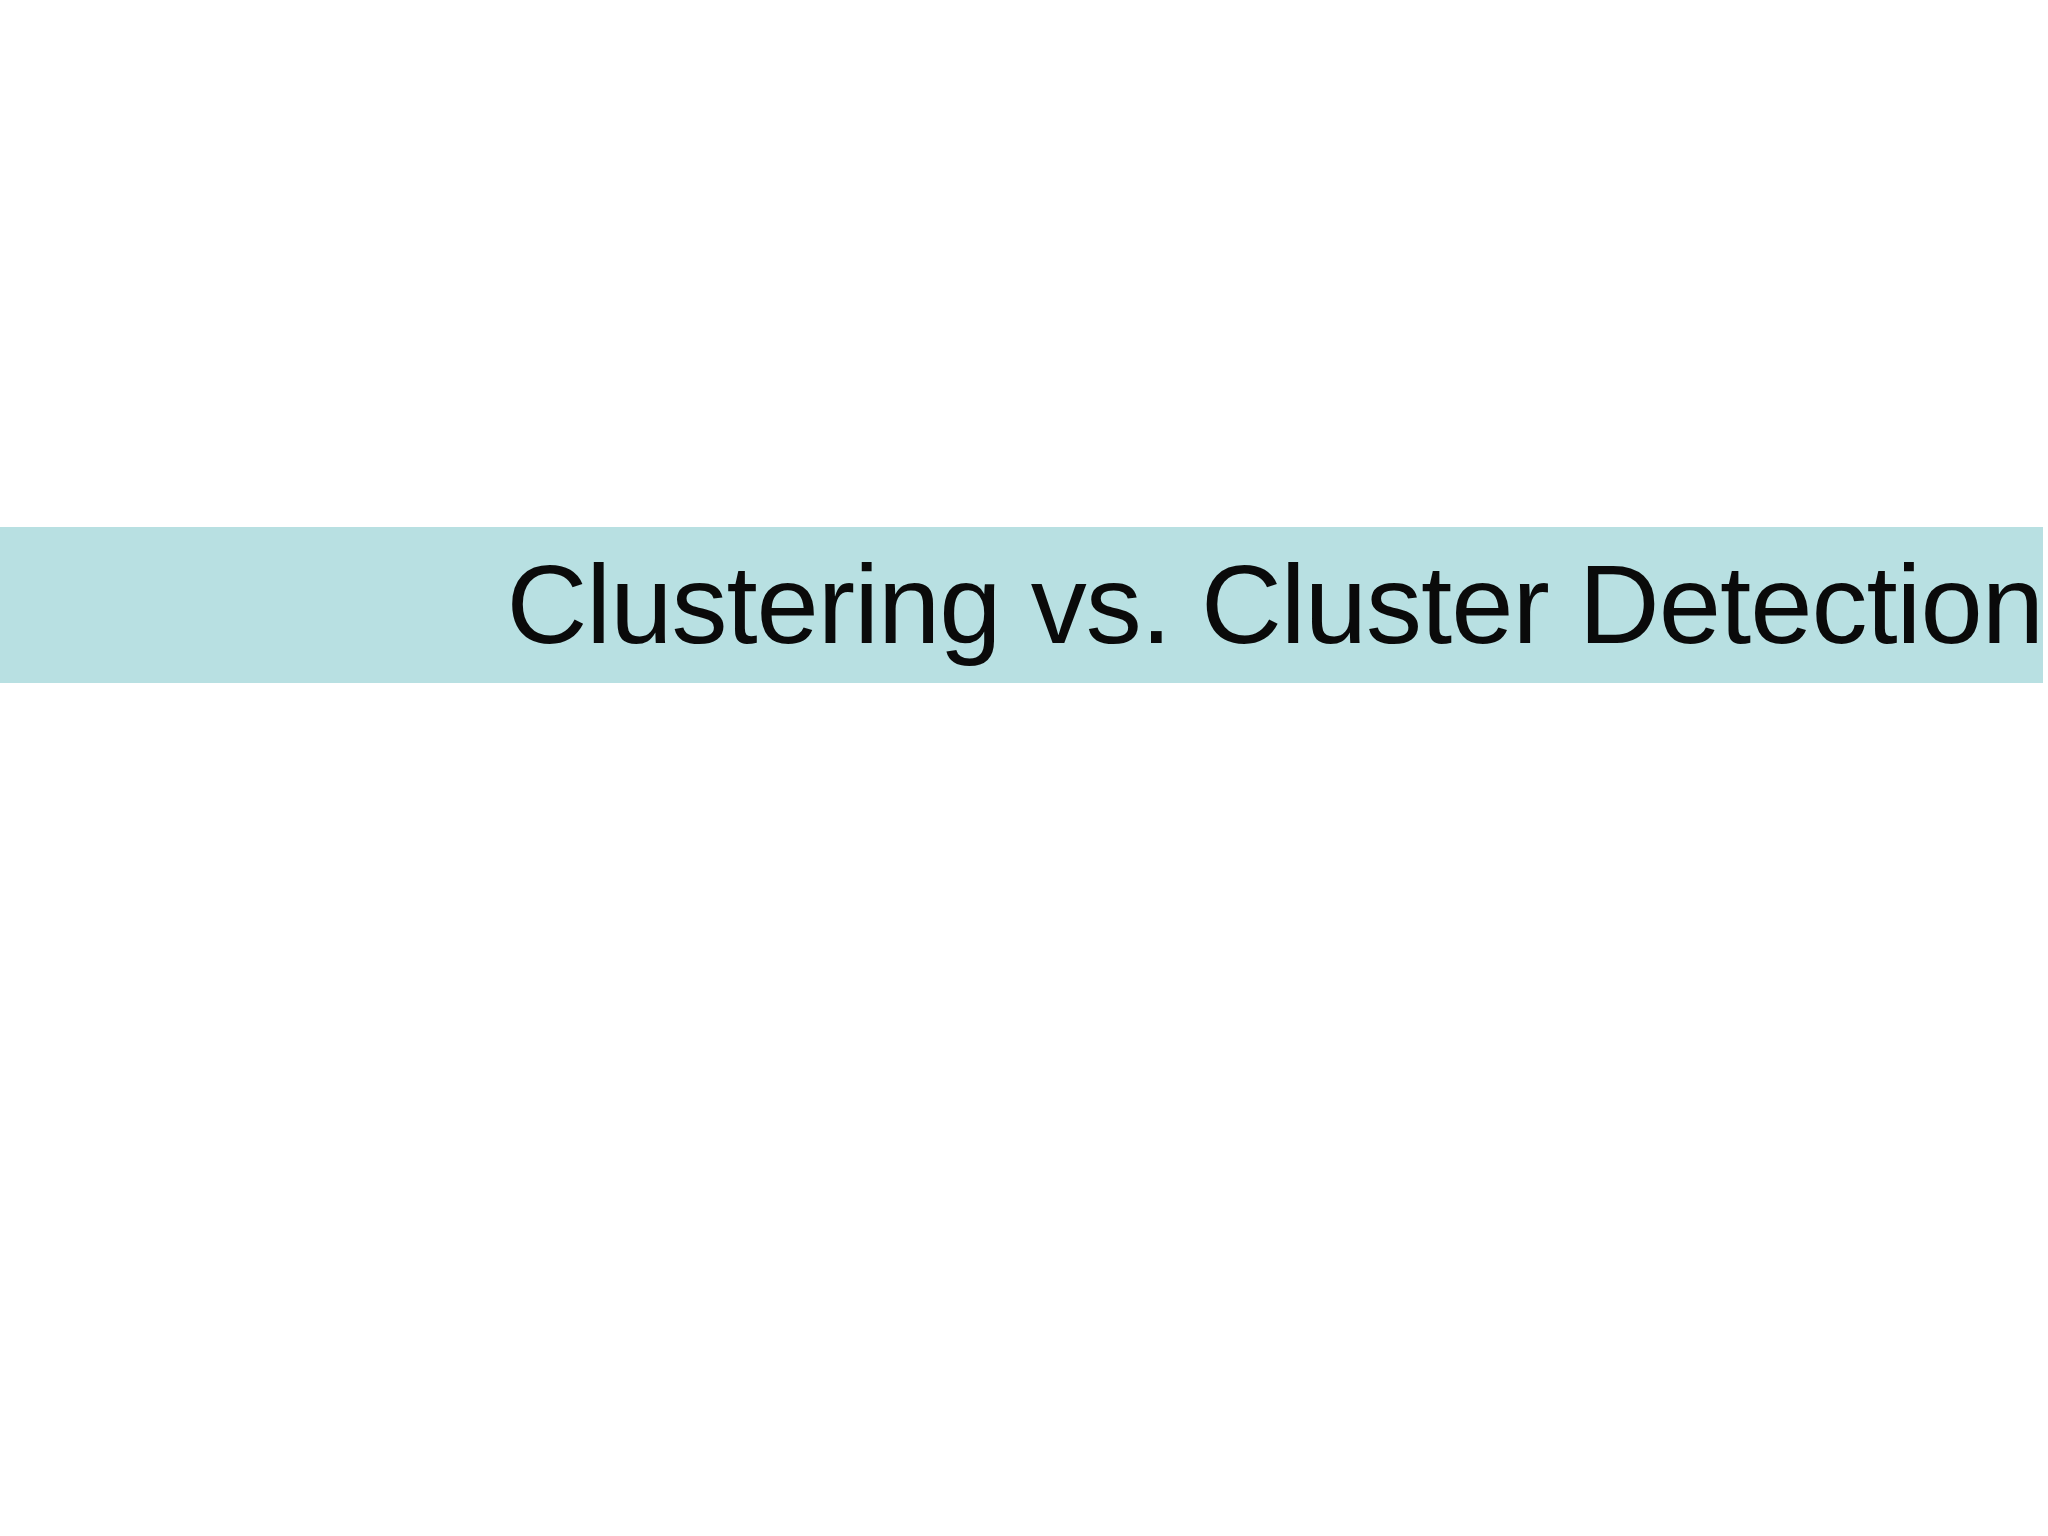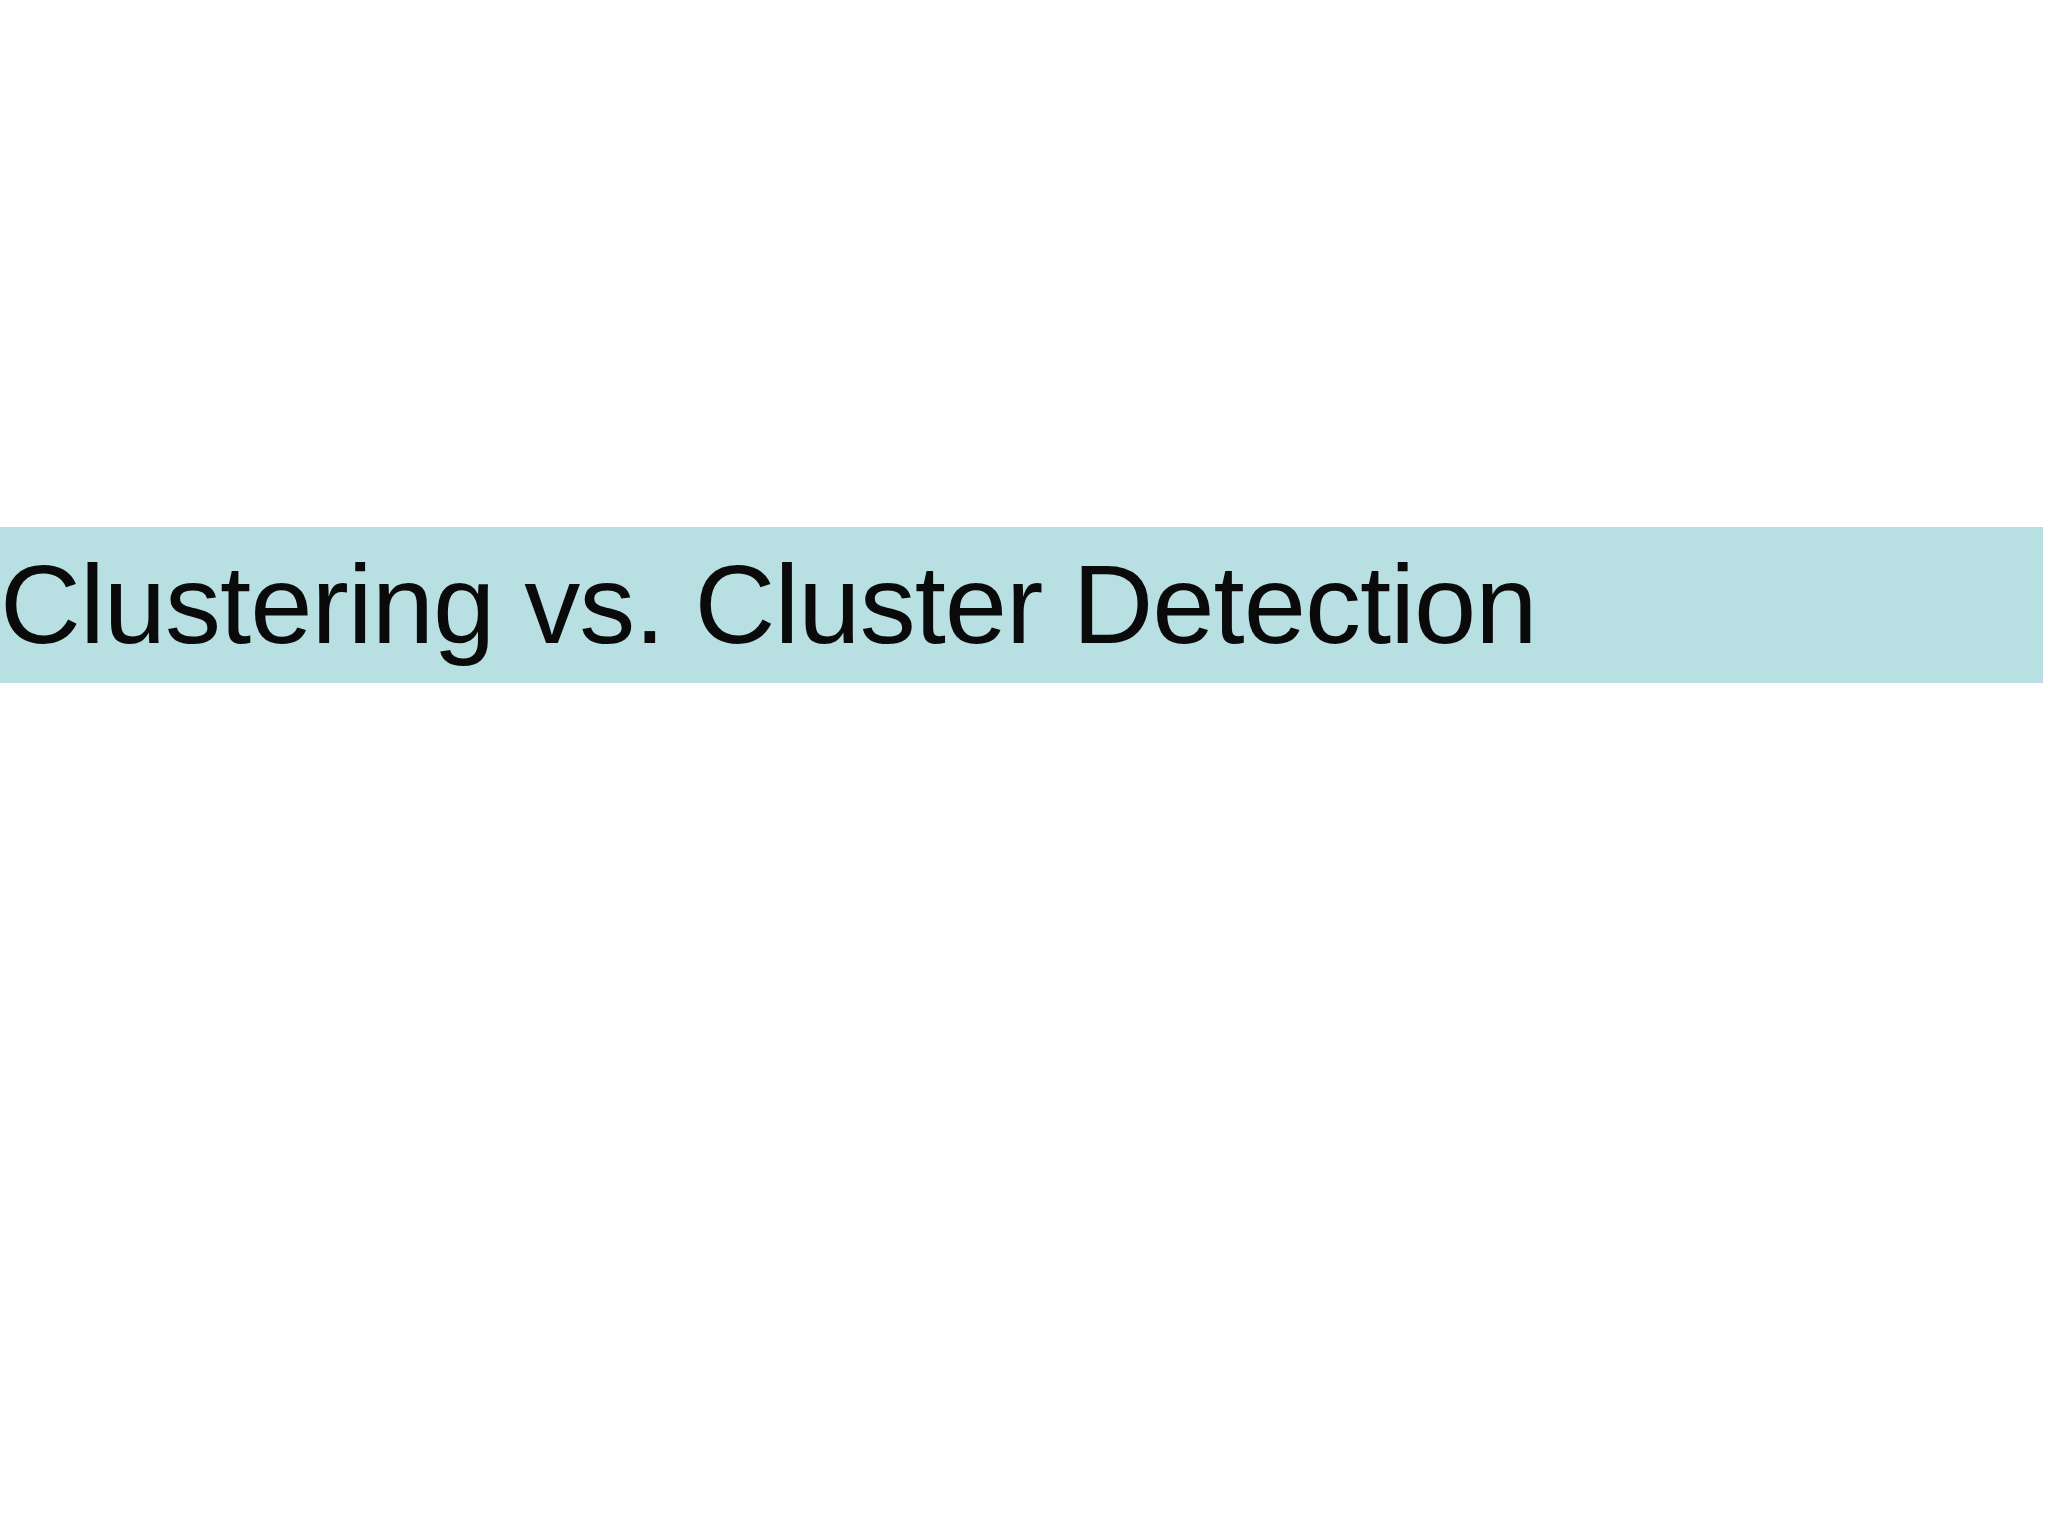--- a/index.html
+++ b/index.html
@@ -23,21 +23,21 @@
     height: 156px;
     background: var(--band-bg, #b8e0e2);
     display: flex;
     align-items: center;
     justify-content: center;
   }
   .slide-title {
     margin: 0;
     padding: 0;
     width: 2048px;            
-    text-align: left;
+    text-align: right;
     font-size: 112px;
     font-weight: 400;
     letter-spacing: -1px;
     line-height: 1;
     color: var(--title-color, #0a0a0a);
     white-space: nowrap;
   }
 </style>
 </head>
 <body>

